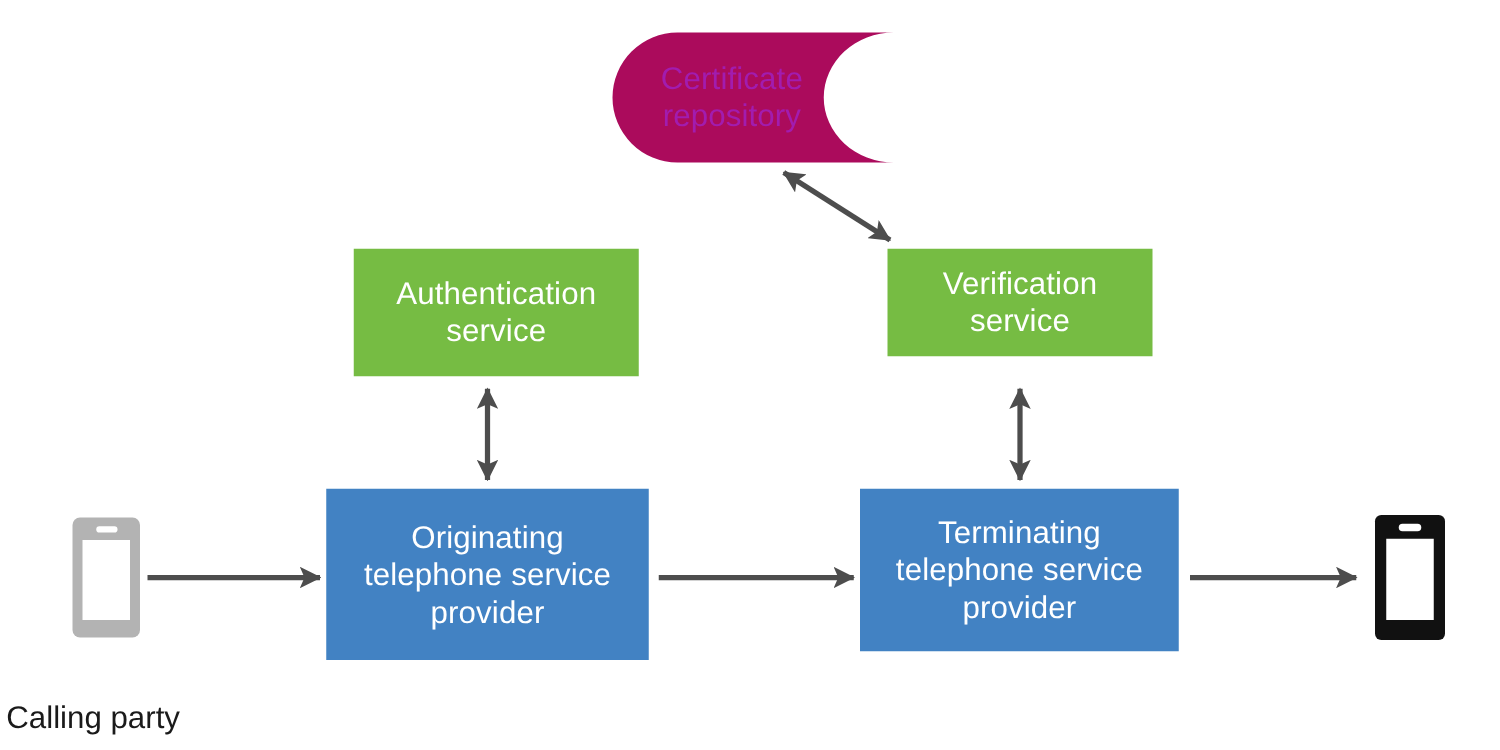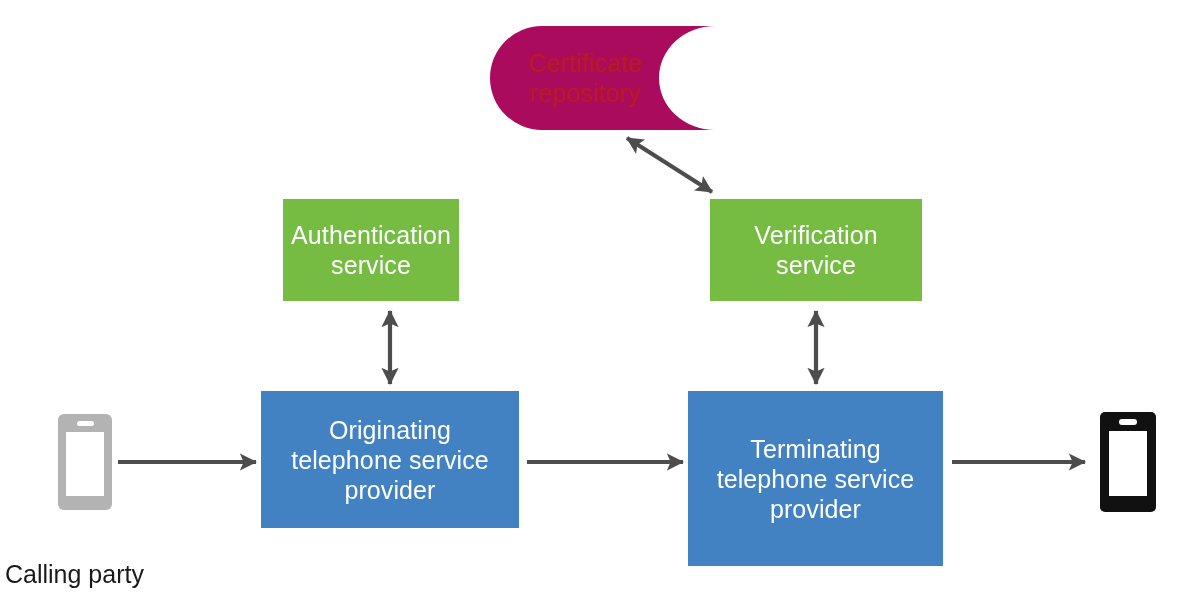--- a/index.html
+++ b/index.html
@@ -39,21 +39,21 @@
     letter-spacing: .1px;
   }
   .node-rect {
     font-size: 25px;
   }
   .node-green { background: #76bc43; }
   .node-blue  { background: #4282c3; }
 
   .node-repo {
     font-size: 25px;
-    color: #b91c1c;
+    color: #a21caf;
     background: transparent;
     padding-right: 34px;
   }
   
   .caption {
     position: absolute;
     font-size: 25px;
     color: #1a1a1a;
     white-space: nowrap;
     margin-top: 16px;
@@ -104,37 +104,37 @@
       <rect x="1109" y="431" width="38" height="65" fill="#ffffff"></rect>
       <rect x="1119" y="419" width="18" height="6" rx="3" ry="3" fill="#ffffff"></rect>
     </g>
   </svg>
 
   <div class="node node-repo" style="left:490px; top:26px; width:225px; height:104px;">
     <span>Certificate
 repository</span>
   </div>
 
-  <div class="node node-rect node-green" style="left:283px; top:199px; width:176px; height:102px;">
+  <div class="node node-rect node-green" style="left:283px; top:199px; width:228px; height:102px;">
     <span>Authentication
 service</span>
   </div>
 
-  <div class="node node-rect node-green" style="left:710px; top:199px; width:212px; height:102px;">
+  <div class="node node-rect node-green" style="left:710px; top:199px; width:212px; height:86px;">
     <span>Verification
 service</span>
   </div>
 
   <div class="node node-rect node-blue" style="left:261px; top:391px; width:258px; height:137px;">
     <span>Originating
 telephone service
 provider</span>
   </div>
 
-  <div class="node node-rect node-blue" style="left:688px; top:391px; width:255px; height:175px;justify-content:center;">
+  <div class="node node-rect node-blue" style="left:688px; top:391px; width:255px; height:130px;justify-content:center;">
     <span>Terminating
 telephone service
 provider</span>
   </div>
 
   <div class="caption" style="left:5px; top:544px;">Calling party</div>
 
 
 </div>
 

